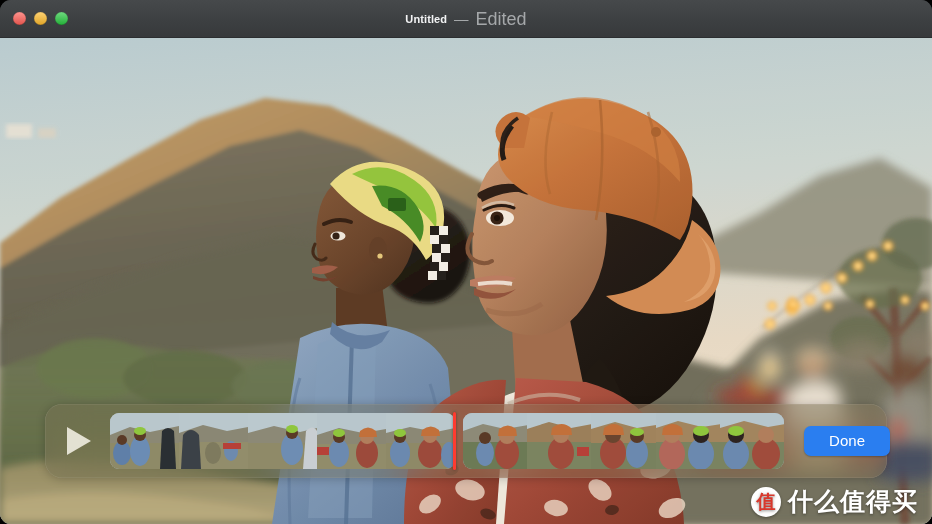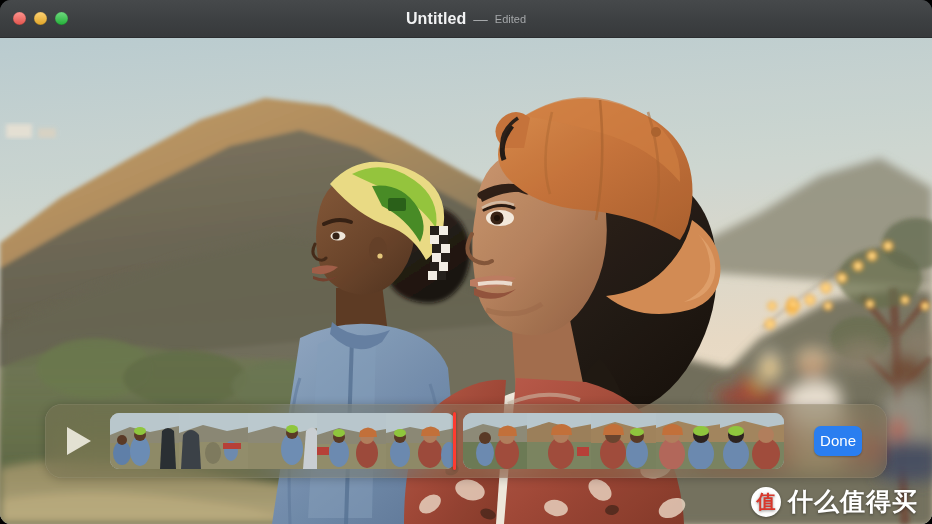--- a/index.html
+++ b/index.html
@@ -33,23 +33,23 @@
      background:linear-gradient(180deg,rgba(255,255,255,.33),rgba(0,0,0,.12)); }
   .lt-close{ background:#ff5f57; box-shadow:inset 0 0 0 .5px rgba(0,0,0,.25); }
   .lt-min  { background:#febc2e; box-shadow:inset 0 0 0 .5px rgba(0,0,0,.25); }
   .lt-max  { background:#28c840; box-shadow:inset 0 0 0 .5px rgba(0,0,0,.25); }
 
   #title-wrap {
     position:absolute; left:0; right:0; top:0; height:38px;
     display:flex; align-items:center; justify-content:center;
     gap:7px; pointer-events:none;
   }
-  #doc-title { font-size:16px; font-weight:bold; color:#f2f3f4; letter-spacing:.1px; }
+  #doc-title { font-size:11px; font-weight:bold; color:#f2f3f4; letter-spacing:.1px; }
   #title-dash{ font-size:14.5px; color:#a5a8aa; }
-  #edited-badge{ font-size:11px; color:#a5a8aa; }
+  #edited-badge{ font-size:18px; color:#a5a8aa; }
 
   
   #photo {
     position:absolute; top:38px; left:0;
     width:932px; height:486px;
     overflow:hidden;
     background:#6f7d86;
   }
   #photo svg { display:block; width:932px; height:486px; }
 
@@ -107,22 +107,22 @@
     left:343px; top:-1px;
     width:3px; height:58px;
     background:#ff3b30;
     border-radius:2px;
     box-shadow:0 0 3px rgba(0,0,0,.4);
     z-index:8;
   }
 
   #done-button {
     flex:none;
-    margin-left:30px;
-    padding:6px 6px 7px;
+    margin-left:20px;
+    padding:6px 25px 7px;
     border-radius:7px;
     background:#2a7ef0;
     color:#fff;
     font-size:15px;
     letter-spacing:.1px;
     border:none;
     font-family:"Liberation Sans", sans-serif;
     box-shadow:0 1px 2px rgba(0,0,0,.25);
     cursor:default;
   }

